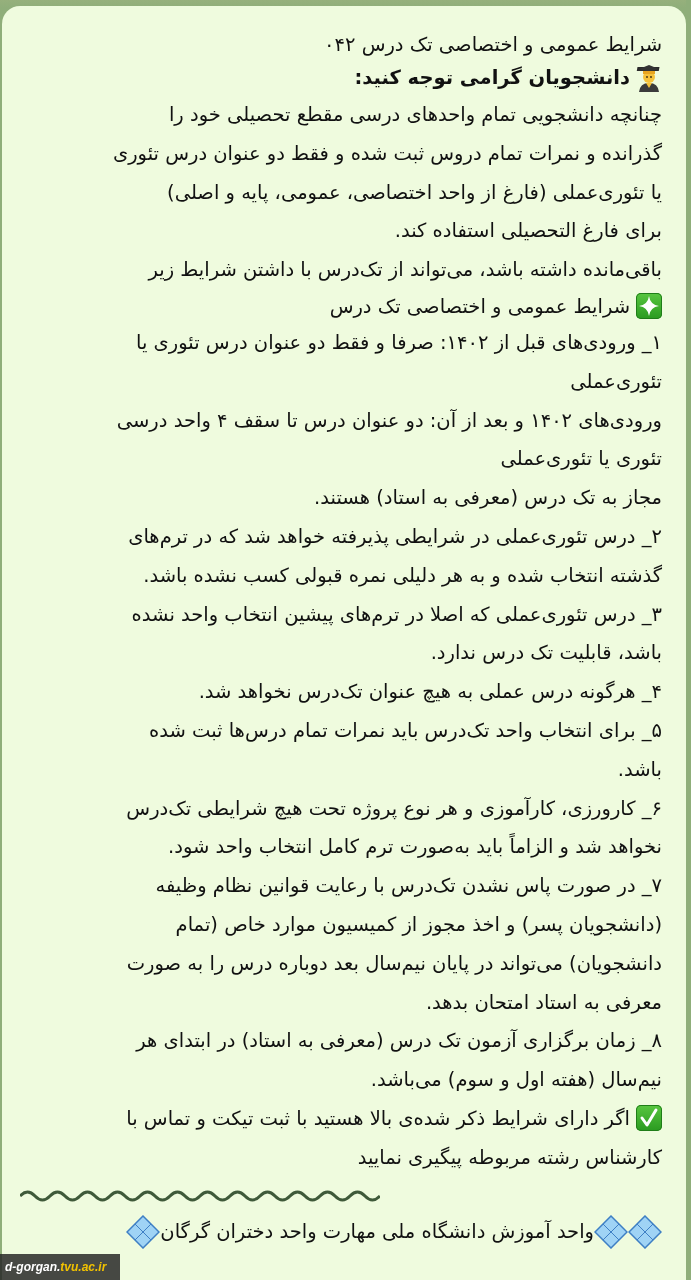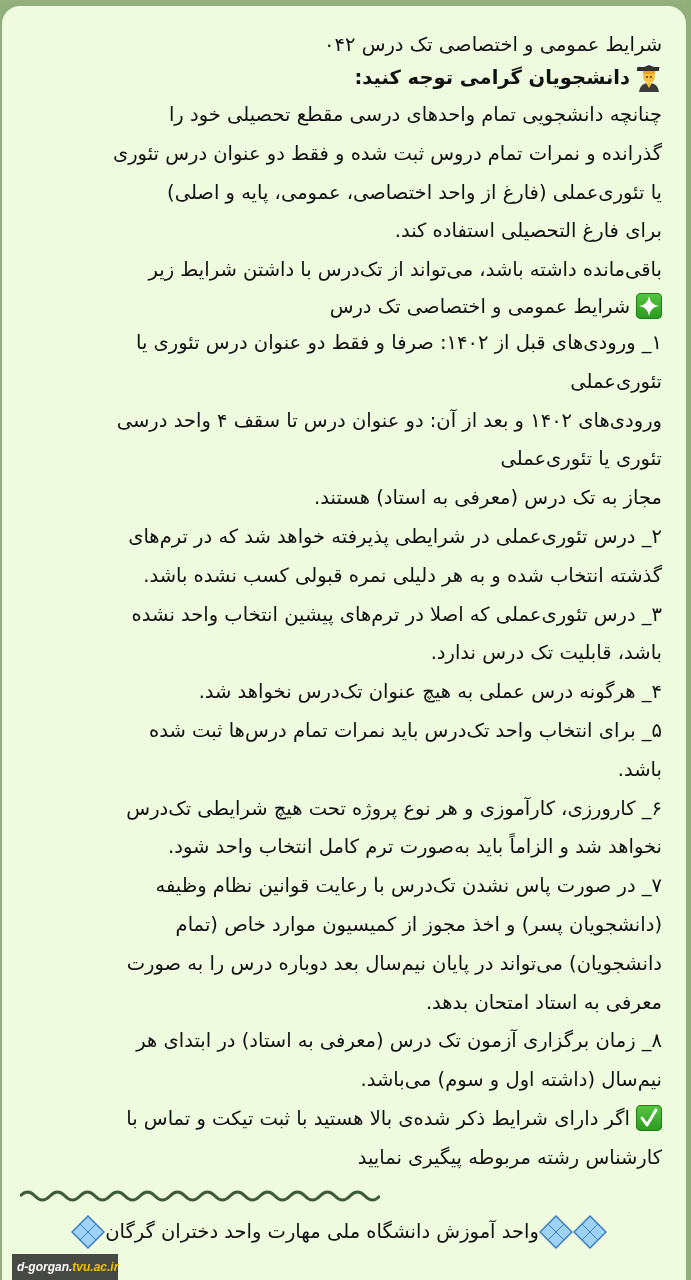--- a/index.html
+++ b/index.html
@@ -38,27 +38,27 @@
   .emoji.sparkle, .emoji.check {
     background: linear-gradient(#58c640, #2a9a20);
     box-shadow: inset 0 0 0 1px #1f7d18;
   }
   .emoji svg { position: absolute; left: 0; top: 0; }
   .wavy {
     margin-top: 10px; height: 20px; direction: ltr; text-align: left;
     padding-left: 4px;
   }
   .footer-line {
-    font-size: 19.5px; line-height: 40px; text-align: center; margin-top: 4px;
+    font-size: 19.5px; line-height: 40px; text-align: right; margin-top: 4px;
   }
   .diamond {
     display: inline-block; width: 34px; height: 34px; vertical-align: middle;
   }
   .watermark {
-    position: absolute; left: 12px; top: 1254px; height: 26px; width: 106px;
+    position: absolute; left: 0; top: 1254px; height: 26px; width: 120px;
     background: rgba(40,40,40,0.85);
     color: #fff; font-size: 12px; font-weight: bold; font-style: italic;
     line-height: 26px; padding-left: 5px; box-sizing: border-box;
     font-family: "Liberation Sans", sans-serif;
     direction: ltr; white-space: nowrap;
   }
   .watermark .accent { color: #f2c200; }
   .right-strip {
     position: absolute; right: 0; top: 0; width: 5px; height: 1280px; background: #8fae7a;
   }
@@ -117,21 +117,21 @@
     <div class="line">۴_ هرگونه درس عملی به هیچ عنوان تک‌درس نخواهد شد.</div>
     <div class="line">۵_ برای انتخاب واحد تک‌درس باید نمرات تمام درس‌ها ثبت شده</div>
     <div class="line">باشد.</div>
     <div class="line">۶_ کارورزی، کارآموزی و هر نوع پروژه تحت هیچ شرایطی تک‌درس</div>
     <div class="line">نخواهد شد و الزاماً باید به‌صورت ترم کامل انتخاب واحد شود.</div>
     <div class="line">۷_ در صورت پاس نشدن تک‌درس با رعایت قوانین نظام وظیفه</div>
     <div class="line">(دانشجویان پسر) و اخذ مجوز از کمیسیون موارد خاص (تمام</div>
     <div class="line">دانشجویان) می‌تواند در پایان نیم‌سال بعد دوباره درس را به صورت</div>
     <div class="line">معرفی به استاد امتحان بدهد.</div>
     <div class="line">۸_ زمان برگزاری آزمون تک درس (معرفی به استاد) در ابتدای هر</div>
-    <div class="line">نیم‌سال (داشته اول و سوم) می‌باشد.</div>
+    <div class="line">نیم‌سال (هفته اول و سوم) می‌باشد.</div>
   </div>
 
   <div>
     <div class="line">
       <span class="emoji check">
         <svg width="26" height="26" viewBox="0 0 26 26">
           <path d="M6 13 L11 20 L20 5" stroke="#ffffff" stroke-width="3" fill="none" stroke-linecap="round" stroke-linejoin="round"></path>
         </svg>
       </span><span>اگر دارای شرایط ذکر شده‌ی بالا هستید با ثبت تیکت و تماس با</span>
     </div>

